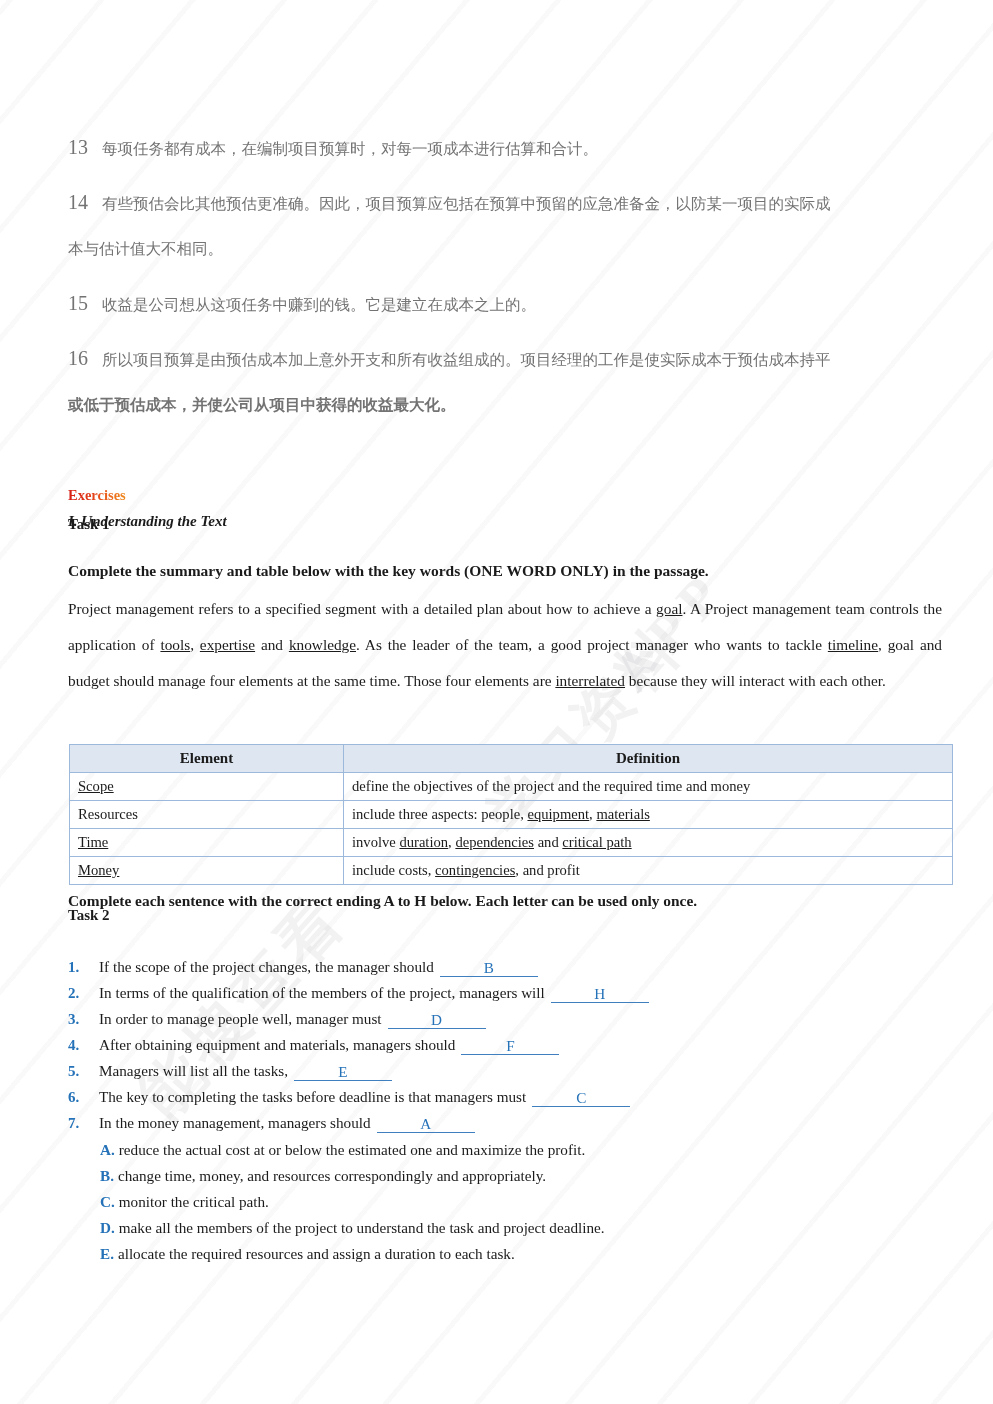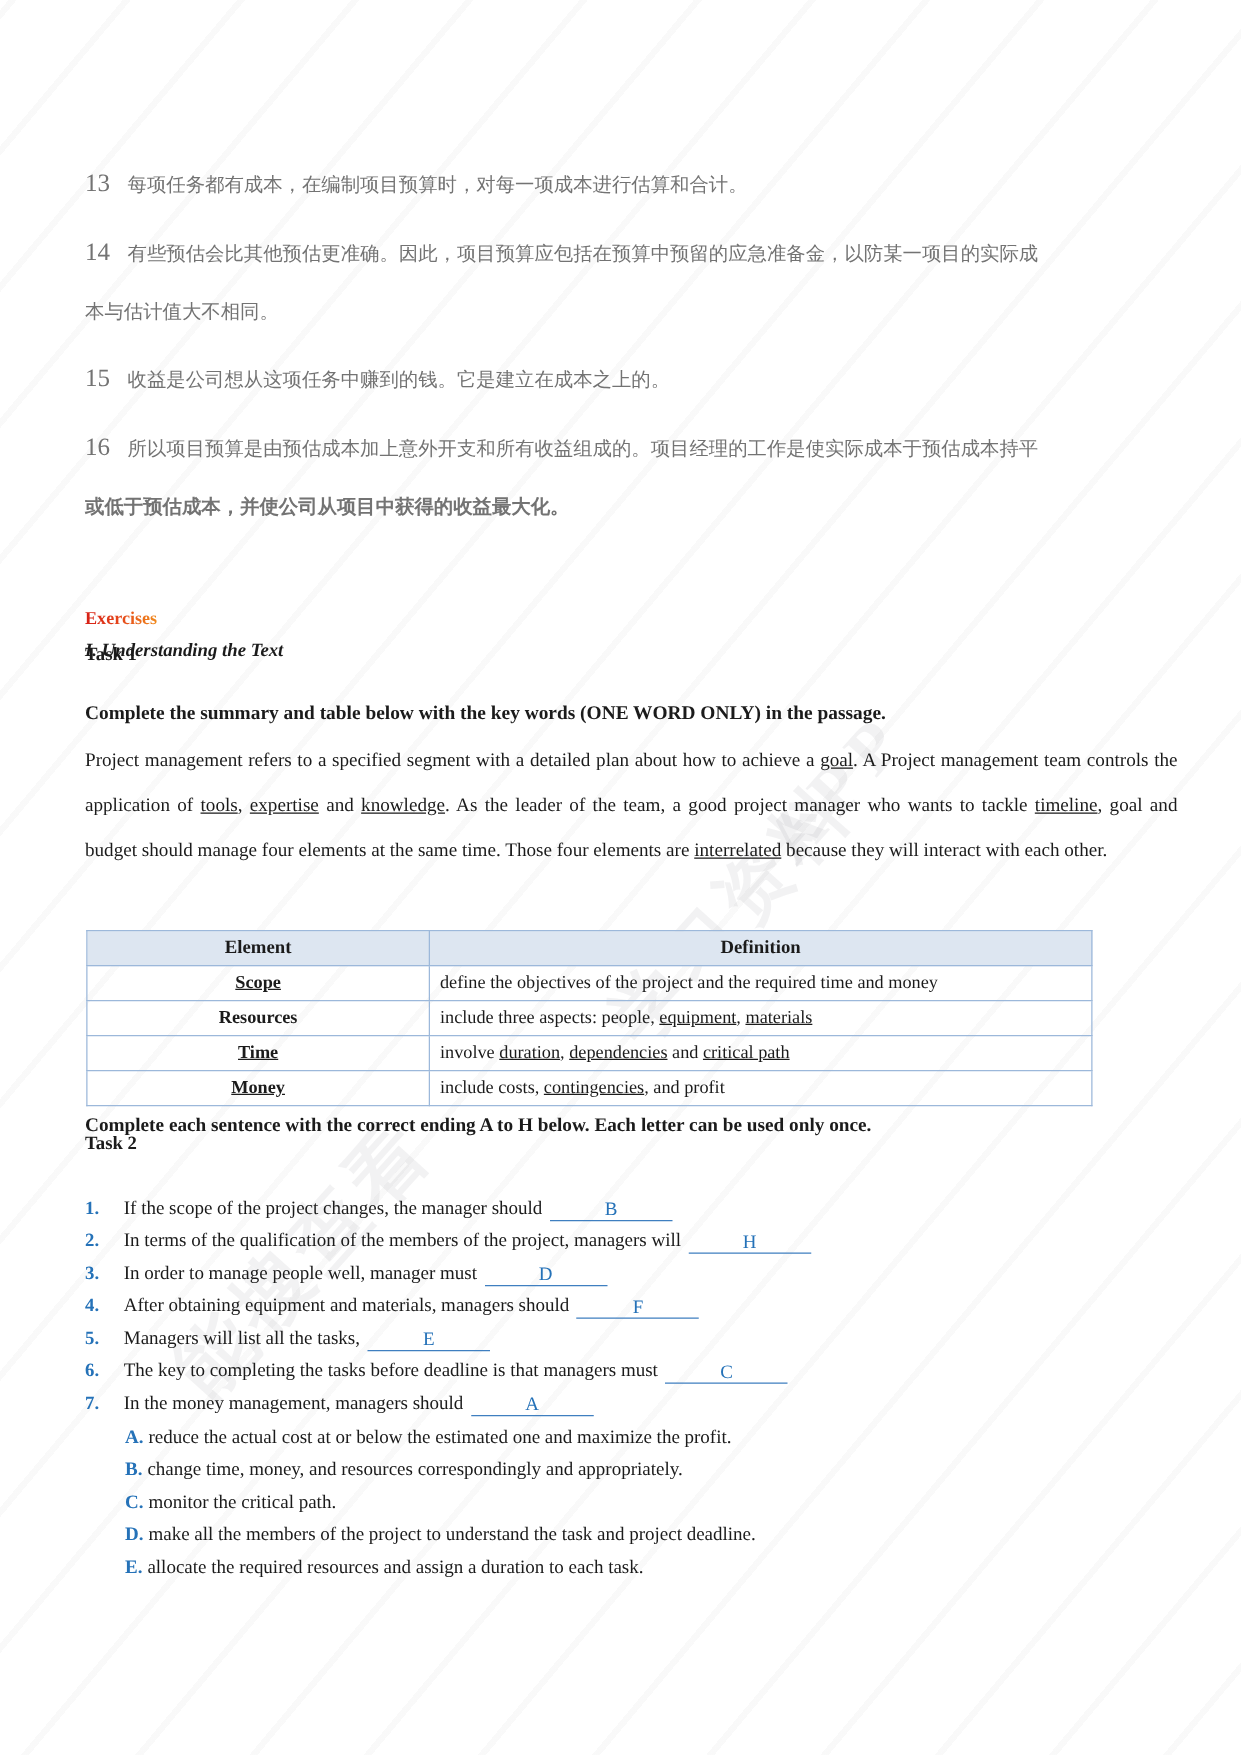--- a/index.html
+++ b/index.html
@@ -147,40 +147,39 @@
     text-align: justify;
     text-justify: inter-word;
   }
   .u { text-decoration: underline; }
 
   
   .elem-table {
     position: absolute;
     left: 69px;
     top: 744px;
-    width: 805px;
+    width: 884px;
     border-collapse: collapse;
     table-layout: fixed;
   }
   .elem-table th, .elem-table td {
     border: 1px solid #9cb8da;
     font-size: 14.6px;
     padding: 3px 8px;
     height: 21px;
   }
   .elem-table thead th {
     background: #dde6f1;
     font-weight: bold;
     text-align: center;
     font-size: 15px;
   }
   .col-element { width: 257px; }
   .td-element {
-    text-align: center;
-    font-weight: bold;
+    font-weight: normal;
   }
   .td-definition {
     text-align: left;
     padding-left: 10px;
   }
 
   
   .task2-title {
     position: absolute;
     left: 68px;

